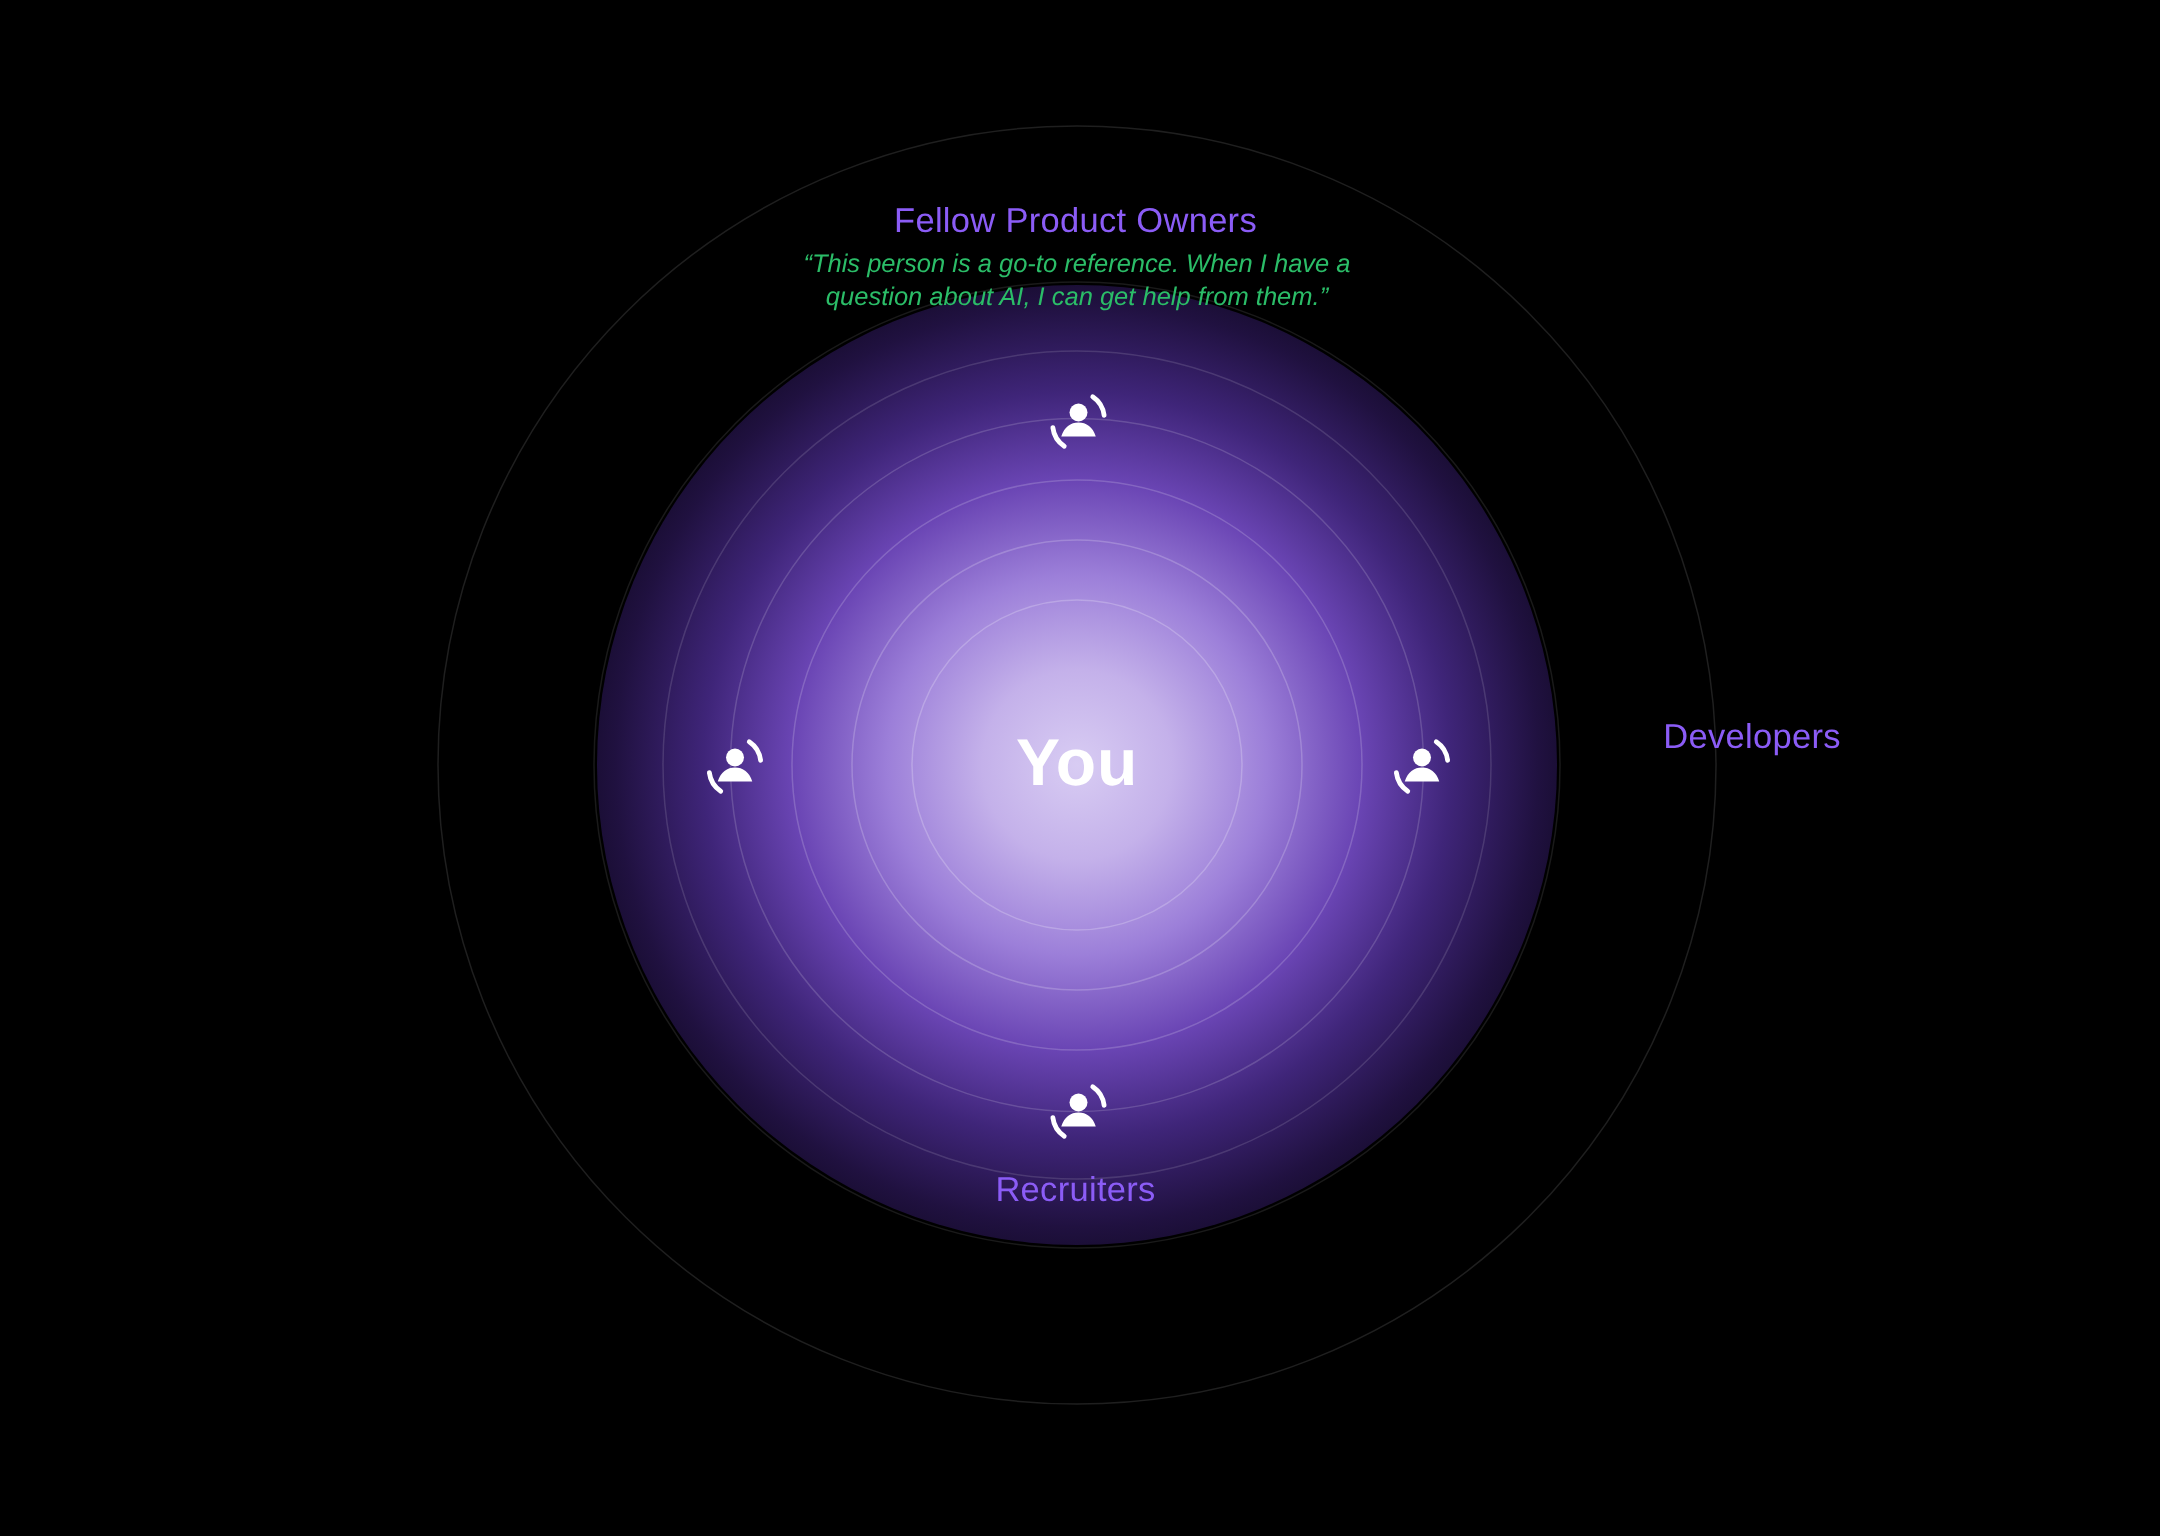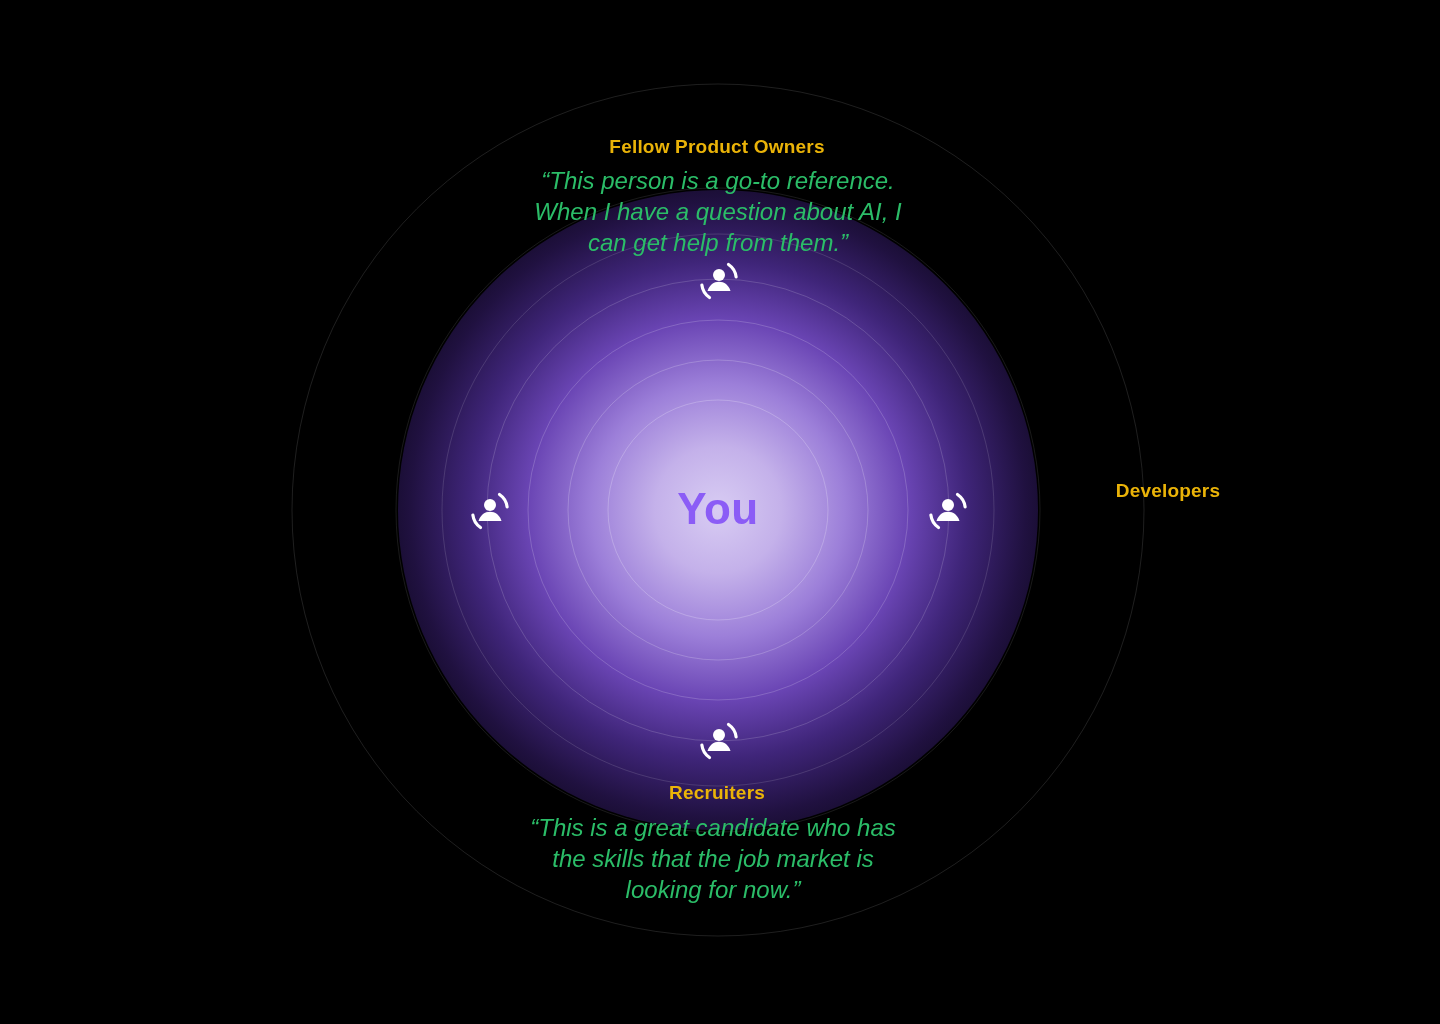--- a/index.html
+++ b/index.html
@@ -43,39 +43,39 @@
     pointer-events: none;
   }
 
   .center-label {
     position: absolute;
     left: 718px;
     top: 510px;
     transform: translate(-50%, -52%);
     font-size: 44px;
     font-weight: 700;
-    color: #8b5cf6;
+    color: #ffffff;
     letter-spacing: 0.5px;
   }
 
   .group-title {
     position: absolute;
     transform: translate(-50%, -50%);
-    color: #eab308;
-    font-size: 19px;
-    font-weight: 700;
+    color: #8b5cf6;
+    font-size: 23px;
+    font-weight: 400;
     white-space: nowrap;
     letter-spacing: 0.2px;
   }
 
   .group-quote {
     position: absolute;
     transform: translateX(-50%);
     color: #2bbd68;
-    font-size: 24px;
+    font-size: 17px;
     font-style: italic;
     line-height: 1.3;
     text-align: center;
   }
 
   .person-icon {
     position: absolute;
     width: 48px;
     height: 48px;
     transform: translate(-50%, -50%);
@@ -141,15 +141,14 @@
     <path d="M14.5 40.5a17.5 17.5 0 0 1-7.6-12.4" stroke="#ffffff" stroke-width="3.2" fill="none" stroke-linecap="round"></path>
   </svg>
 
   <svg class="person-icon icon-bottom" viewBox="0 0 48 48" aria-hidden="true">
     <circle cx="24" cy="18" r="6" fill="#ffffff"></circle>
     <path d="M12.5 34c1.9-6.2 6.3-9.3 11.5-9.3s9.6 3.1 11.5 9.3z" fill="#ffffff"></path>
     <path d="M33.5 7.5a17.5 17.5 0 0 1 7.6 12.4" stroke="#ffffff" stroke-width="3.2" fill="none" stroke-linecap="round"></path>
     <path d="M14.5 40.5a17.5 17.5 0 0 1-7.6-12.4" stroke="#ffffff" stroke-width="3.2" fill="none" stroke-linecap="round"></path>
   </svg>
   <div class="group-title title-bottom">Recruiters</div>
-  <div class="group-quote quote-bottom">“This is a great candidate who has the skills that the job market is looking for now.”</div>
 
 </div>
 
 </body></html>

